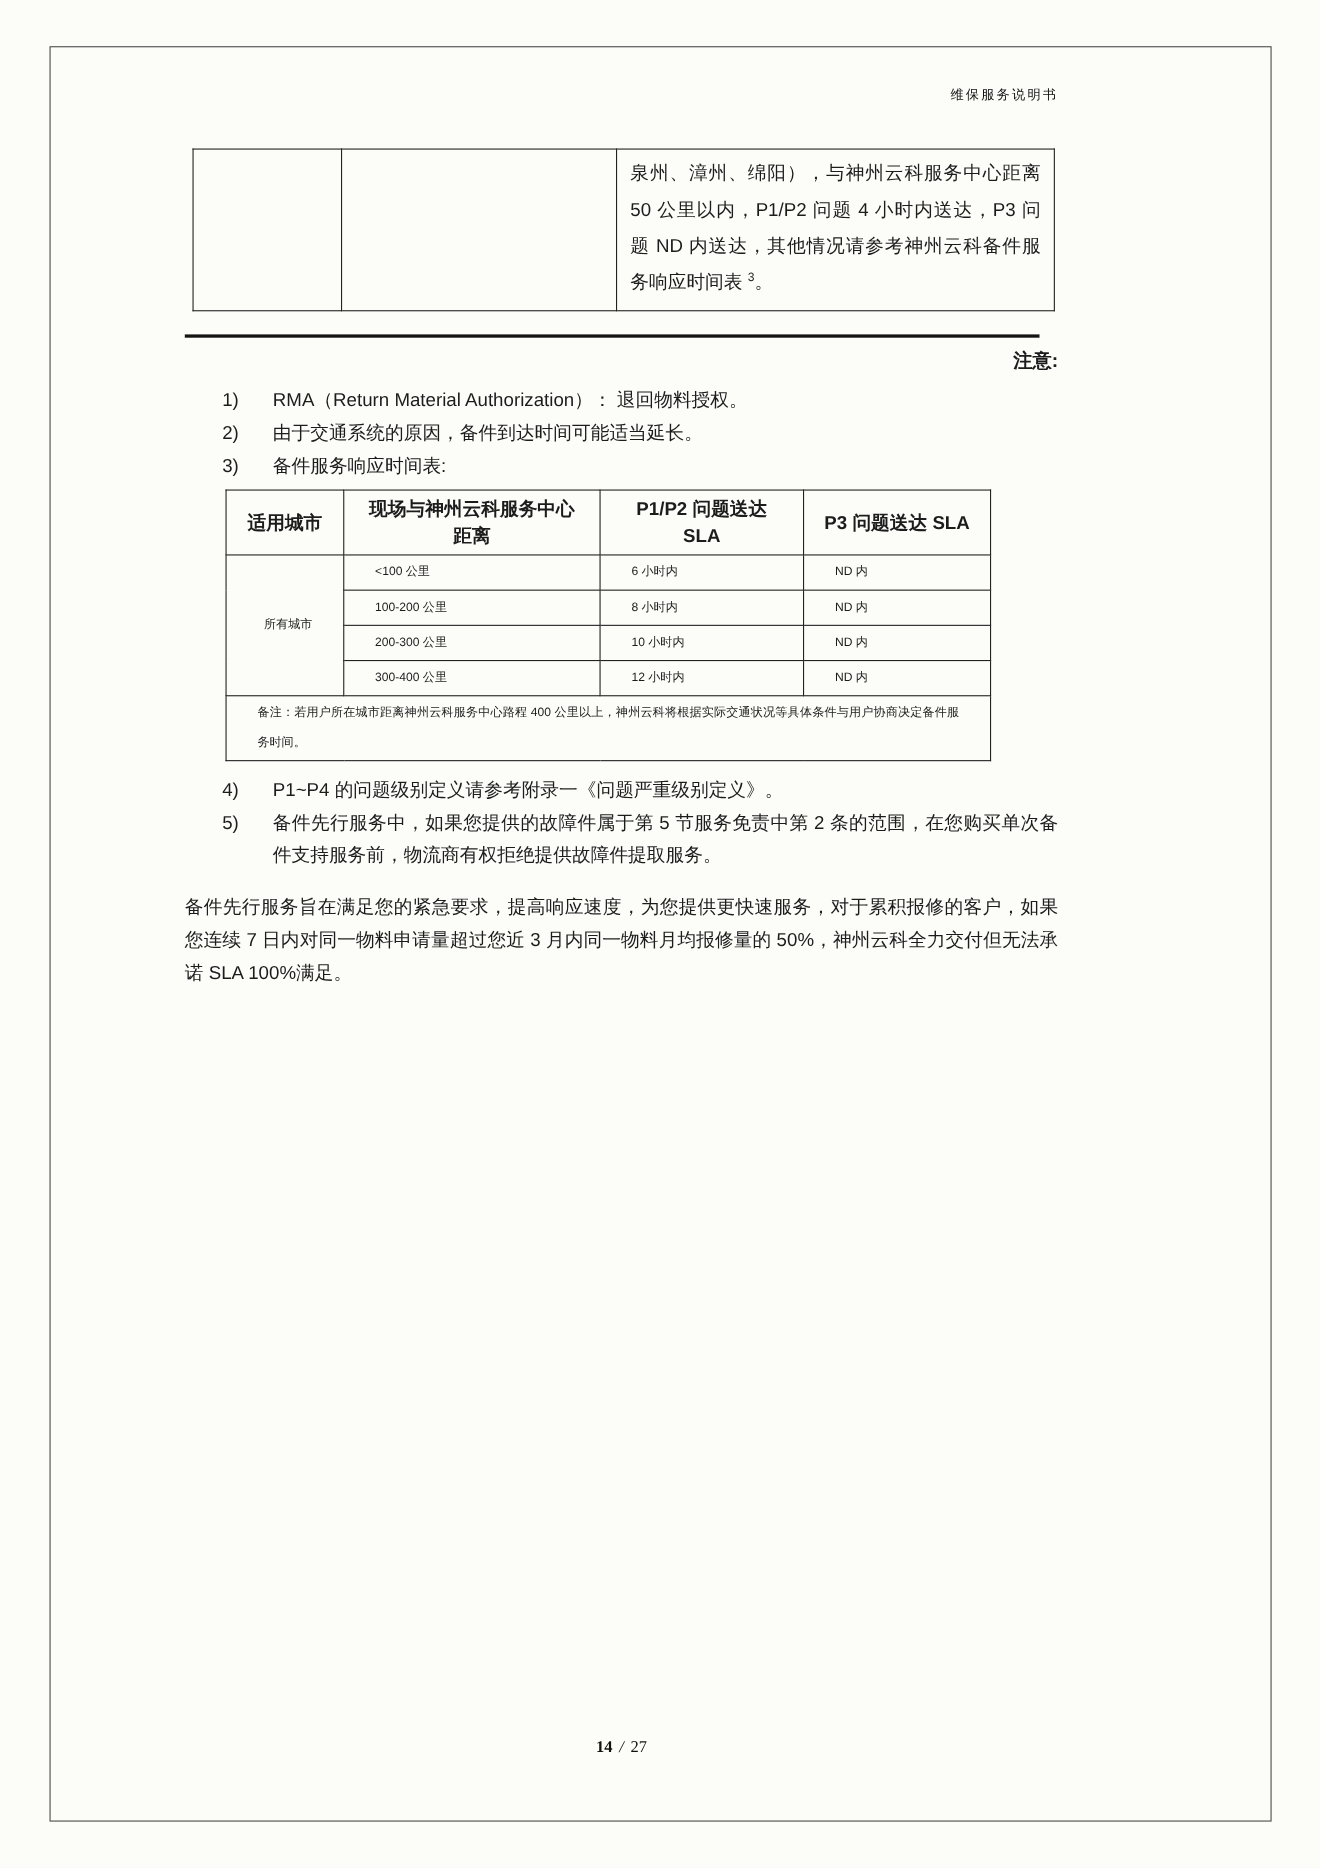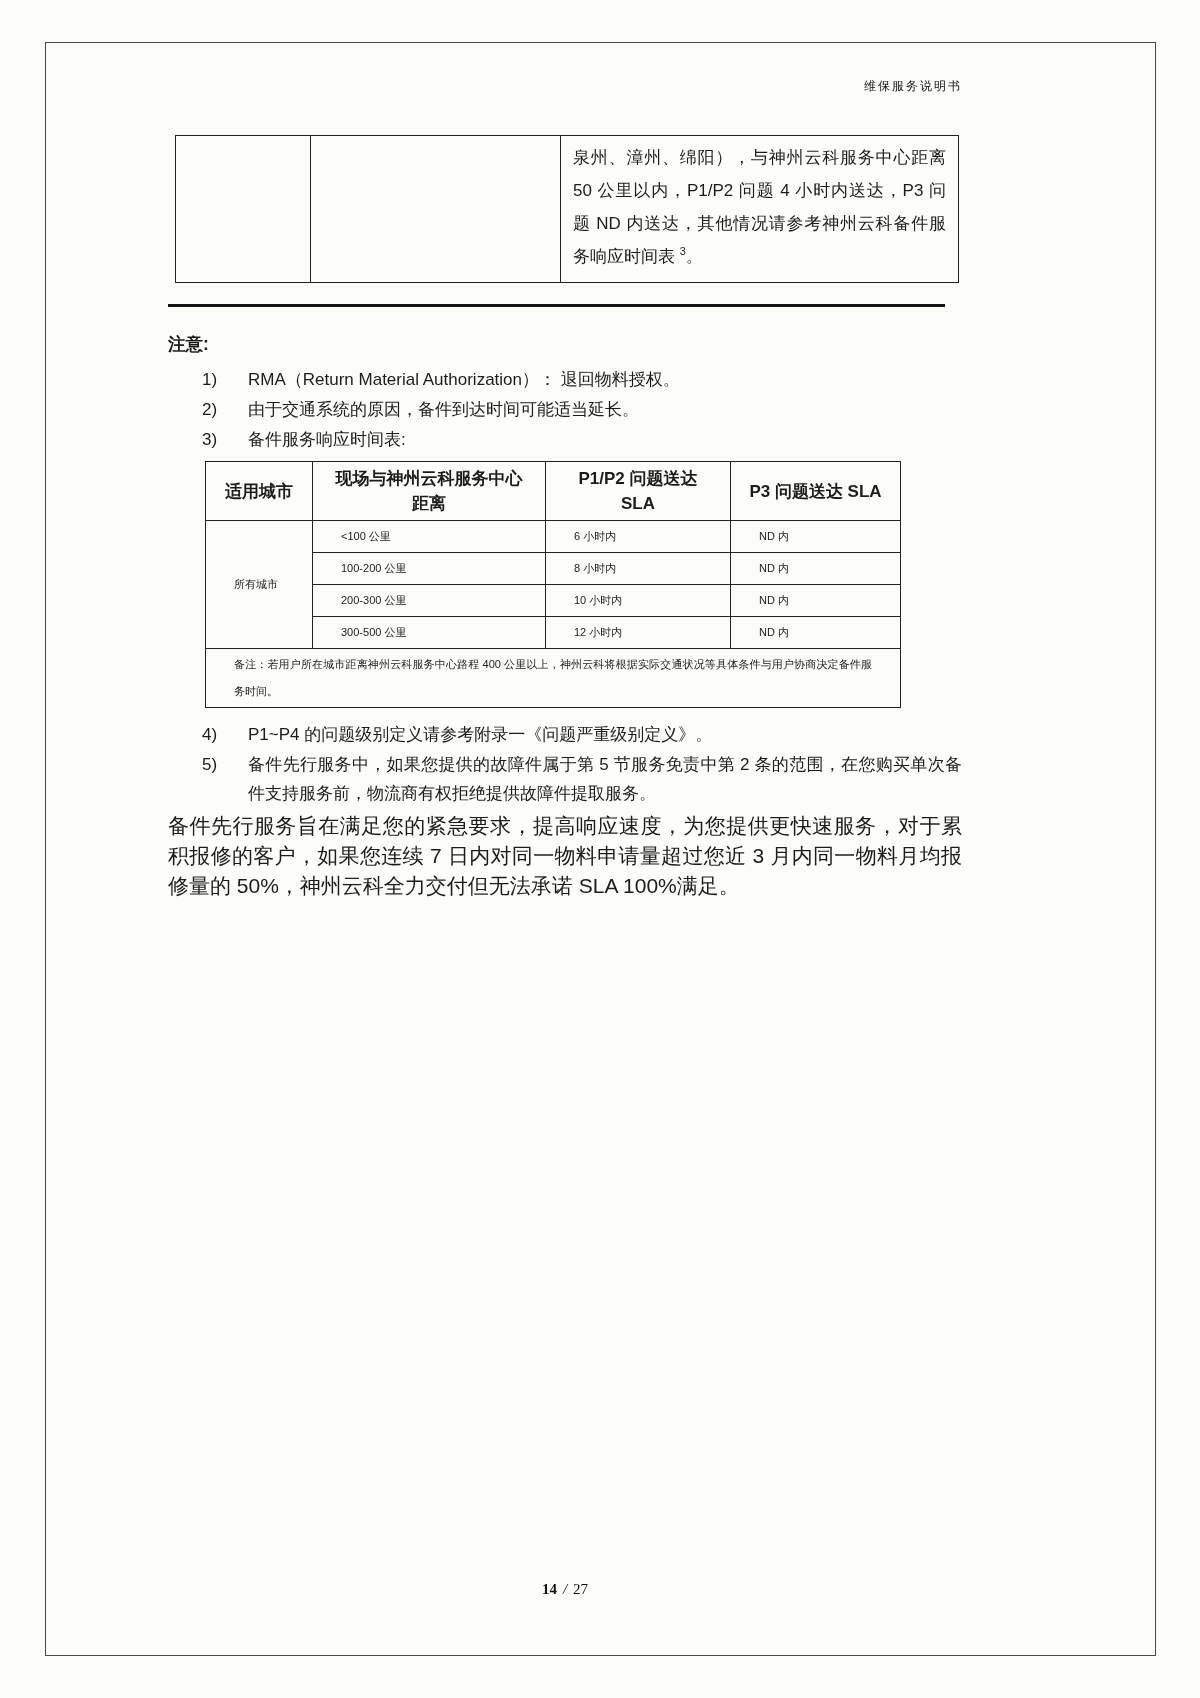--- a/index.html
+++ b/index.html
@@ -48,23 +48,24 @@
     text-align: justify;
   }
   sup.fn { font-size: 11px; vertical-align: super; line-height: 0; }
   .thick-rule {
     width: 777px;
     height: 3px;
     background: #141414;
     margin-top: 21px;
   }
   .notice-label {
-    margin-top: 25px;
+    margin-top: 9px;
     font-size: 17.5px;
     font-weight: 700;
+    text-align: right;
   }
   .note-list { margin-top: 9px; }
   .li {
     display: flex;
     margin-left: 34px;
     font-size: 17px;
     line-height: 29px;
     margin-bottom: 1px;
   }
   .li .num { width: 46px; flex: none; }
@@ -91,31 +92,31 @@
     line-height: 25px;
   }
   table.sla-table td {
     font-size: 11px;
     padding: 2px 28px;
     height: 31px;
     line-height: 27px;
     vertical-align: middle;
   }
   td.city-cell {
-    text-align: left;
+    text-align: right;
     font-size: 17px;
   }
   td.note-cell {
     padding: 5px 12px;
     line-height: 30px;
     text-align: justify;
   }
   .closing {
-    margin-top: 3px;
-    font-size: 21px;
+    margin-top: 18px;
+    font-size: 17px;
     line-height: 30px;
     text-align: justify;
   }
   .footer {
     position: absolute;
     left: 168px; width: 794px;
     bottom: 100px;
     text-align: center;
     font-family: "Liberation Serif", "DejaVu Serif", serif;
     font-size: 15px;
@@ -195,21 +196,21 @@
       <td>100-200 公里</td>
       <td>8 小时内</td>
       <td>ND 内</td>
     </tr>
     <tr>
       <td>200-300 公里</td>
       <td>10 小时内</td>
       <td>ND 内</td>
     </tr>
     <tr>
-      <td>300-500 公里</td>
+      <td>300-400 公里</td>
       <td>12 小时内</td>
       <td>ND 内</td>
     </tr>
     <tr>
       <td class="note-cell" colspan="4">备注：若用户所在城市距离神州云科服务中心路程 400 公里以上，神州云科将根据实际交通状况等具体条件与用户协商决定备件服务时间。</td>
     </tr>
   </tbody>
     </table>
 
   <div class="note-list">

